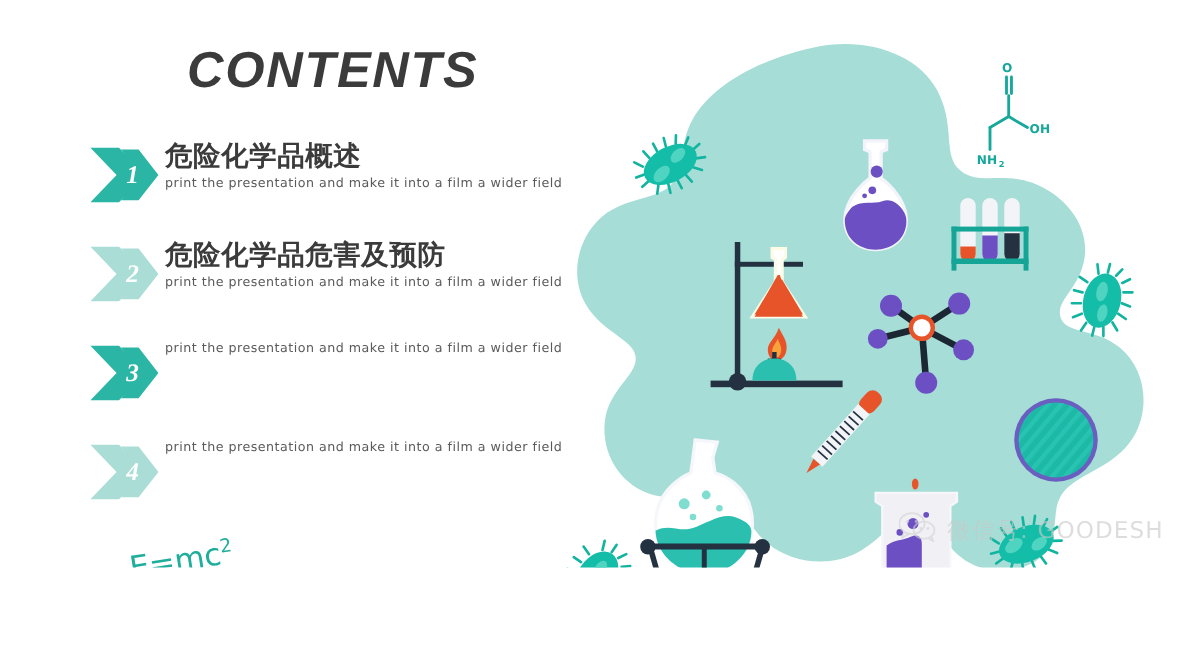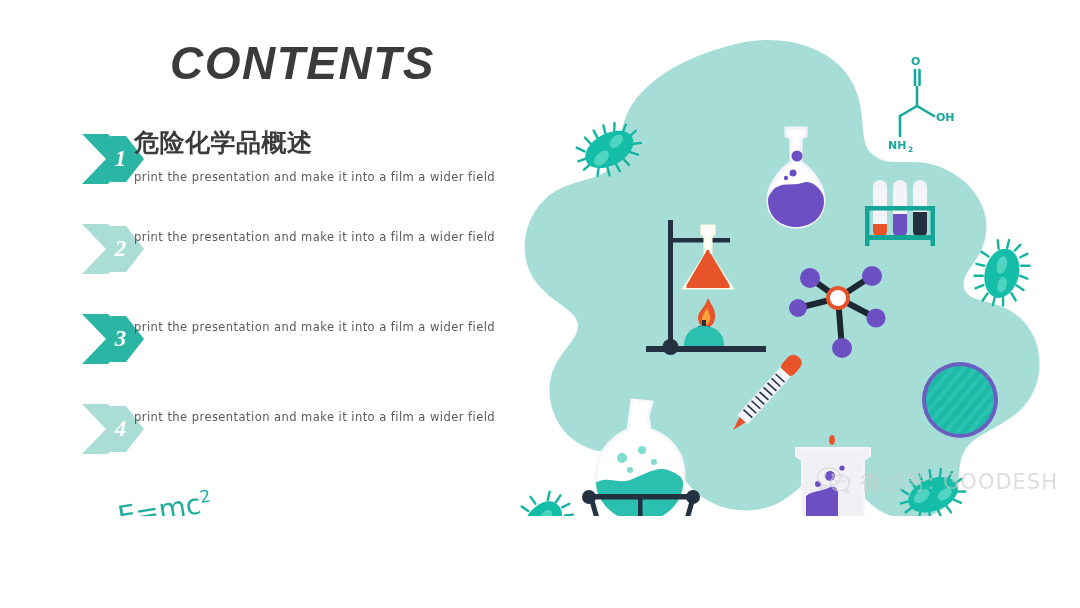--- a/index.html
+++ b/index.html
@@ -33,28 +33,28 @@
   .arrow-badge svg{display:block;}
   .arrow-num{
     position:absolute;left:0;top:6px;width:64px;height:50px;
     display:flex;align-items:center;justify-content:center;
     padding-left:13px;box-sizing:border-box;
     color:#ffffff;font-size:23px;font-style:italic;font-weight:bold;
     font-family:"Liberation Serif", serif;
     pointer-events:none;
   }
 
-  .toc-text{position:absolute;left:52px;top:0;width:420px;}
+  .toc-text{position:absolute;left:68px;top:0;width:420px;}
   .toc-title{
     font-size:25px;font-weight:bold;color:#3b3b3b;
     line-height:1.18;letter-spacing:0.5px;
     white-space:nowrap;
   }
   .toc-sub{
-    margin-top:12px;
+    margin-top:1px;
     font-size:11.5px;color:#5a5a5a;letter-spacing:0.45px;
     white-space:nowrap;
     font-family:"DejaVu Sans", sans-serif;
   }
 
   .emc2{
     position:absolute;left:118px;top:500px;
     font-size:28px;color:#1fae9c;
     font-family:"DejaVu Sans", sans-serif;
     transform:rotate(-9deg);
@@ -106,20 +106,21 @@
 
       <div class="toc-item">
         <div class="arrow-badge">
           <svg width="64" height="50" viewBox="0 0 64 50">
             <path d="M0,0 L26,0 L50,25 L26,50 L0,50 L24,25 Z" fill="#a9ddd5"></path>
             <path d="M28,2 L44,2 L62,25 L44,48 L28,48 L46,25 Z" fill="#a9ddd5"></path>
           </svg>
         </div>
         <div class="arrow-num">2</div>
         <div class="toc-text">
+          <div class="toc-title">危险化学品危害及预防</div>
           <div class="toc-sub">print the presentation and make it into a film a wider field</div>
         </div>
       </div>
 
       <div class="toc-item">
         <div class="arrow-badge">
           <svg width="64" height="50" viewBox="0 0 64 50">
             <path d="M0,0 L26,0 L50,25 L26,50 L0,50 L24,25 Z" fill="#2bb5a4"></path>
             <path d="M28,2 L44,2 L62,25 L44,48 L28,48 L46,25 Z" fill="#2bb5a4"></path>
           </svg>

